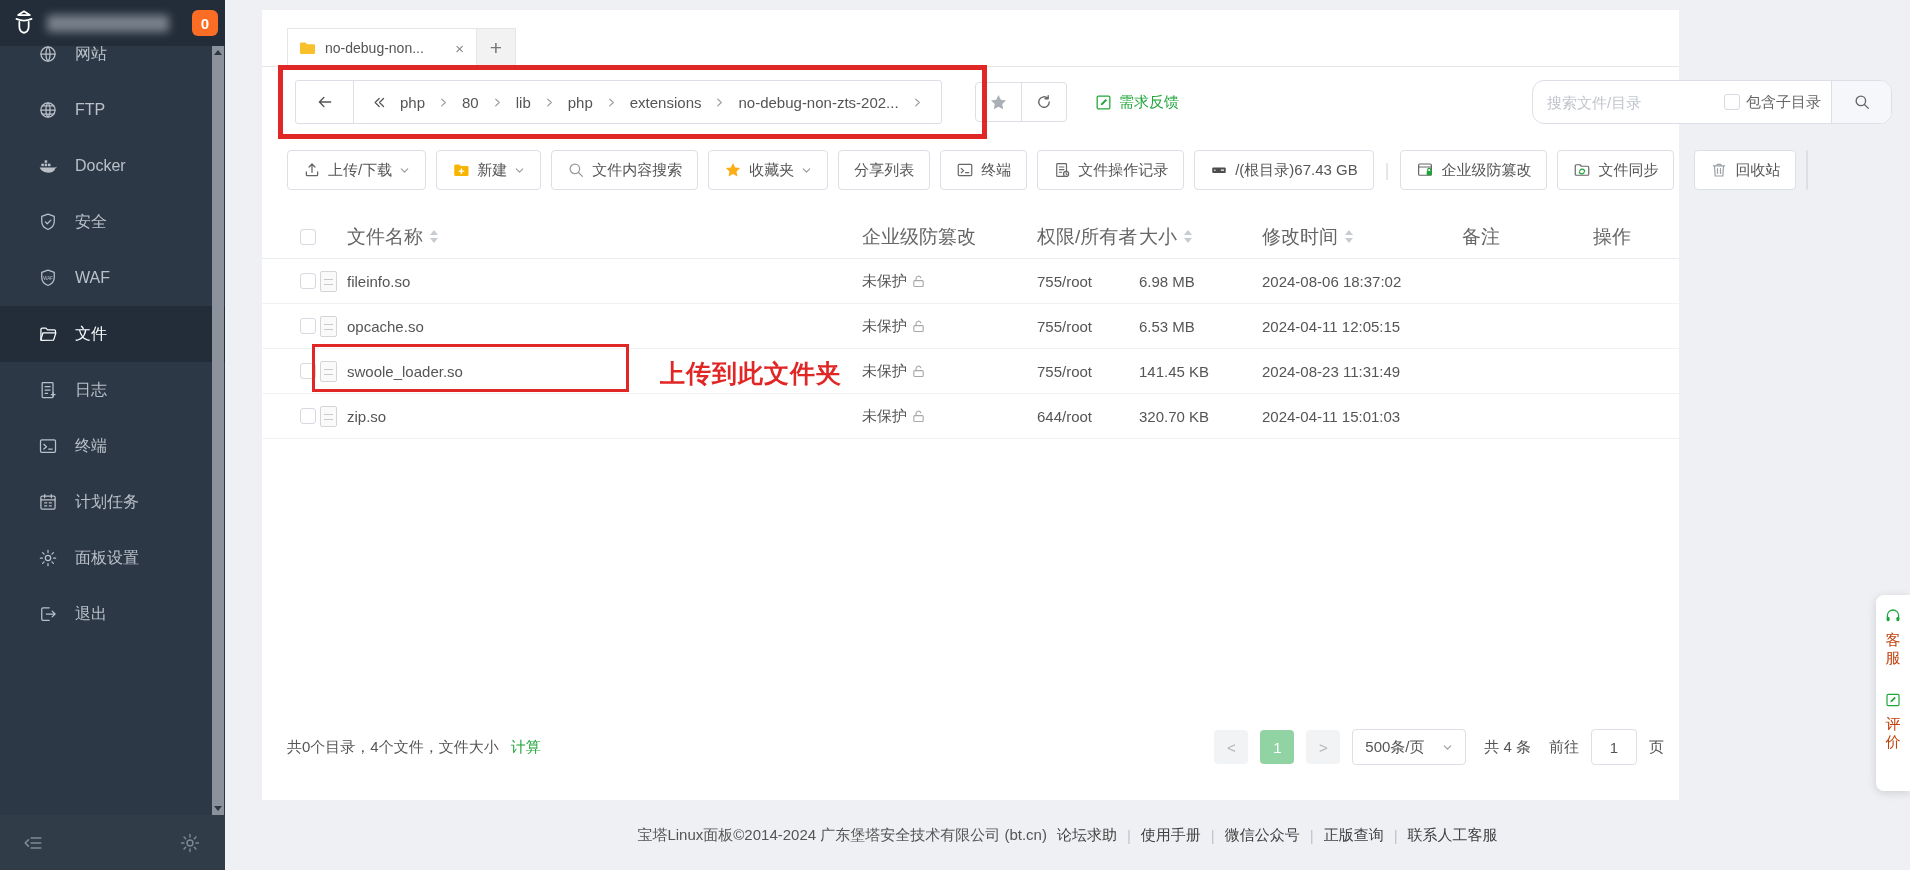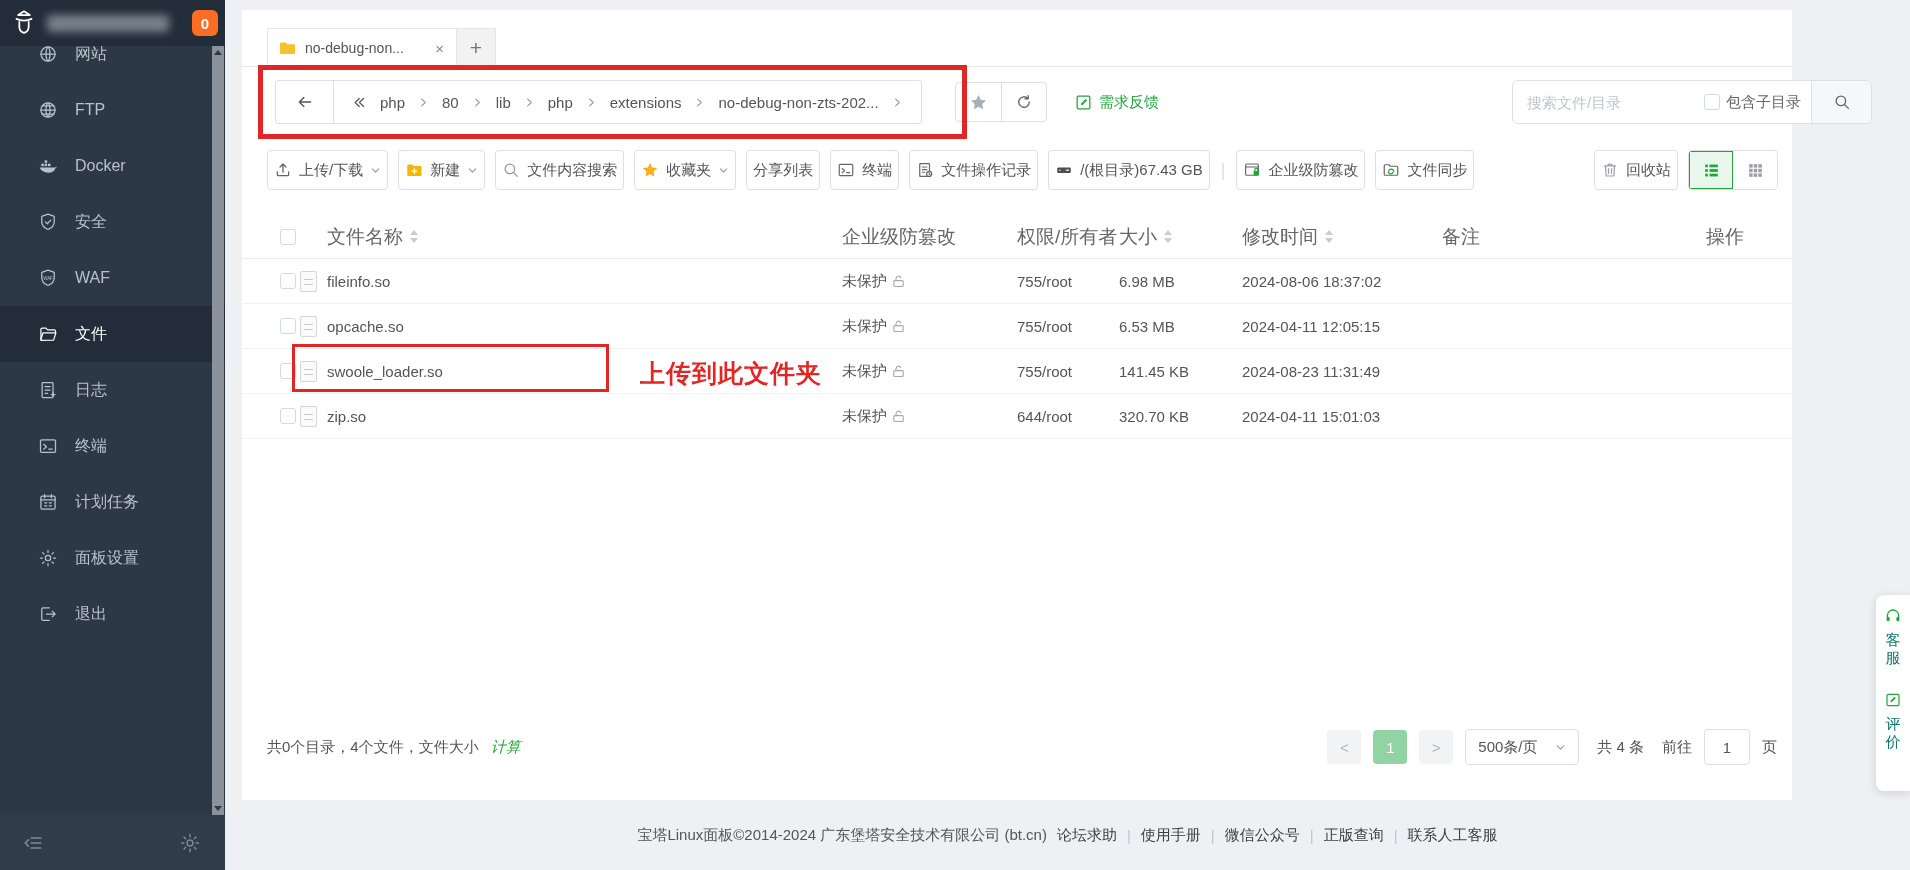--- a/index.html
+++ b/index.html
@@ -26,21 +26,21 @@
   .nav-item svg { width:20px; height:20px; flex:none; }
   .side-scroll { position:absolute; right:1px; top:46px; width:12px; height:769px; background:#8b929c;
                  display:flex; flex-direction:column; justify-content:space-between; align-items:center; padding:4px 0; }
   .tri-up { width:0; height:0; border-left:4px solid transparent; border-right:4px solid transparent; border-bottom:5px solid #2d3847; }
   .tri-down { width:0; height:0; border-left:4px solid transparent; border-right:4px solid transparent; border-top:5px solid #2d3847; }
   .side-bottom { position:absolute; bottom:0; left:0; right:0; height:55px; background:#313c49;
                  display:flex; align-items:center; justify-content:space-between; padding:0 24px 0 22px; color:#7f8995; }
   .side-bottom svg { width:22px; height:22px; }
 
   
-  .card { position:absolute; left:242px; top:10px; width:1550px; height:790px; background:#fff; }
+  .card { position:absolute; left:262px; top:10px; width:1417px; height:790px; background:#fff; }
 
   
   .tab-bar { position:absolute; top:18px; left:0; width:100%; height:39px; border-bottom:1px solid #e6e6e6; }
   .tab { position:absolute; left:25px; top:0; height:39px; width:190px; background:#fff; border:1px solid #e6e6e6; border-bottom:none;
          display:flex; align-items:center; padding:0 10px; gap:8px; font-size:14px; color:#555; cursor:pointer; }
   .tab-folder { width:19px; height:19px; flex:none; }
   .tab-label { flex:1; white-space:nowrap; overflow:hidden; }
   .tab-close { color:#888; font-size:15px; padding:0 2px; cursor:pointer; }
   .tab-add { position:absolute; left:215px; top:0; height:39px; width:39px; background:#f2f2f2; border:1px solid #e6e6e6; border-left:none;
              display:flex; align-items:center; justify-content:center; color:#777; font-size:21px; cursor:pointer; }
@@ -58,33 +58,33 @@
 
   .bar-actions { position:absolute; left:713px; top:72px; height:40px; border:1px solid #dcdfe6; border-radius:4px; display:flex; align-items:center; }
   .bar-act-btn { width:45px; height:100%; display:flex; align-items:center; justify-content:center; cursor:pointer; }
   .bar-act-btn + .bar-act-btn { border-left:1px solid #dcdfe6; }
   .star-grey { width:19px; height:19px; color:#a9afb6; }
   .refresh-i { width:18px; height:18px; color:#666; }
 
   .feedback { position:absolute; left:832px; top:70px; height:44px; display:flex; align-items:center; gap:6px; color:#20a53a; font-size:15px; cursor:pointer; }
   .feedback svg { width:19px; height:19px; }
 
-  .search-group { position:absolute; left:1270px; top:70px; width:360px; height:44px; border:1px solid #dcdfe6; border-radius:6px;
+  .search-group { position:absolute; left:1270px; top:70px; width:360px; height:44px; border:1px solid #dcdfe6; border-radius:12px;
                   display:flex; align-items:center; background:#fff; overflow:hidden; }
   .search-input { flex:1; border:none; outline:none; padding:0 10px 0 14px; font-size:15px; color:#555; font-family:inherit; min-width:0; }
   .search-input::placeholder { color:#c0c4cc; }
   .sub-check { display:flex; align-items:center; gap:6px; font-size:15px; color:#666; padding-right:10px; white-space:nowrap; cursor:pointer; }
   .cb { width:16px; height:16px; border:1px solid #d5d9e0; border-radius:3px; background:#fff; flex:none; }
   .search-btn { width:60px; height:100%; background:#f5f7fa; border-left:1px solid #dcdfe6; display:flex; align-items:center; justify-content:center; cursor:pointer; }
   .search-btn svg { width:18px; height:18px; color:#666; }
 
   
   .toolbar { position:absolute; top:140px; left:25px; right:14px; height:40px; display:flex; align-items:center; gap:10px; }
   .tbtn { height:40px; border:1px solid #dcdfe6; border-radius:4px; background:#fff; display:flex; align-items:center; gap:7px;
-          padding:0 6px; font-size:15px; color:#555; cursor:pointer; white-space:nowrap; }
+          padding:0 15px; font-size:15px; color:#555; cursor:pointer; white-space:nowrap; }
   .tbtn svg { width:18px; height:18px; flex:none; }
   .caret svg { width:11px; height:11px; color:#999; }
   .tsep { color:#dcdfe6; font-size:18px; margin:0 1px; }
   .t-space { flex:1; }
   .view-group { height:40px; border:1px solid #dcdfe6; border-radius:4px; display:flex; overflow:hidden; }
   .vbtn { width:44px; height:100%; display:flex; align-items:center; justify-content:center; cursor:pointer; background:#fff; }
   .vbtn.active { background:#e8f6ec; box-shadow:inset 0 0 0 1px #20a53a; }
   .vbtn svg { width:19px; height:19px; }
 
   
@@ -103,21 +103,21 @@
            background-size:9px 13px; background-position:center; background-repeat:no-repeat; }
   .unlock { width:15px; height:15px; color:#a8a8a8; margin-left:4px; }
   .fname { cursor:pointer; }
 
   .red-box-2 { position:absolute; left:50px; top:334px; width:317px; height:48px; border:3px solid #e12626; z-index:4; pointer-events:none; }
   .red-hint { position:absolute; left:398px; top:347px; font-size:25px; font-weight:bold; color:#e12626; letter-spacing:1px; z-index:4; pointer-events:none; }
 
   
   .foot-row { position:absolute; left:25px; right:15px; top:715px; height:44px; display:flex; align-items:center; font-size:15px; }
   .summary { color:#555; }
-  .calc { color:#20a53a; margin-left:12px; cursor:pointer;font-style:italic; }
+  .calc { color:#20a53a; margin-left:12px; cursor:pointer; }
   .pager { margin-left:auto; display:flex; align-items:center; gap:12px; }
   .pg-btn { width:34px; height:34px; background:#f2f3f5; border-radius:4px; display:flex; align-items:center; justify-content:center;
             color:#b0b3b8; font-size:15px; cursor:pointer; }
   .pg-cur { width:34px; height:34px; background:#92d3a3; border-radius:4px; display:flex; align-items:center; justify-content:center;
             color:#fff; font-size:15px; cursor:pointer; }
   .pg-size { width:114px; height:36px; border:1px solid #dcdfe6; border-radius:4px; display:flex; align-items:center; justify-content:space-between;
              padding:0 12px; color:#555; cursor:pointer; background:#fff; }
   .pg-size svg { width:11px; height:11px; color:#999; }
   .pg-total { color:#555; margin-left:6px; }
   .pg-goto { color:#555; margin-left:6px; }
@@ -129,21 +129,21 @@
   .footer { position:absolute; left:225px; top:800px; width:1685px; height:70px; display:flex; align-items:center; justify-content:center;
             gap:10px; font-size:15px; color:#555; }
   .f-link { color:#404040; cursor:pointer; }
   .f-sep { color:#c0c4cc; }
 
   
   .floaty { position:absolute; right:0; top:595px; width:34px; height:196px; background:#fff; border-radius:8px 0 0 8px;
             box-shadow:0 2px 10px rgba(0,0,0,.14); display:flex; flex-direction:column; align-items:center; padding-top:12px; gap:6px;
             z-index:9; cursor:pointer; }
   .floaty svg { width:18px; height:18px; }
-  .vtext { width:16px; line-height:18px; text-align:center; word-break:break-all; color:#0f766e; font-size:15px; }
+  .vtext { width:16px; line-height:18px; text-align:center; word-break:break-all; color:#c2410c; font-size:15px; }
   .f-gap { height:12px; }
 </style>
 </head>
 <body>
 
 <div class="sidebar">
   <div class="side-header">
     <svg class="logo-icon" viewBox="0 0 24 24" fill="none" stroke="currentColor" stroke-width="1.5" stroke-linecap="round" stroke-linejoin="round">
         <path d="M12 2l5 3.2H7z"></path>
         <path d="M5.5 8.5c4 1.8 9 1.8 13 0"></path>

